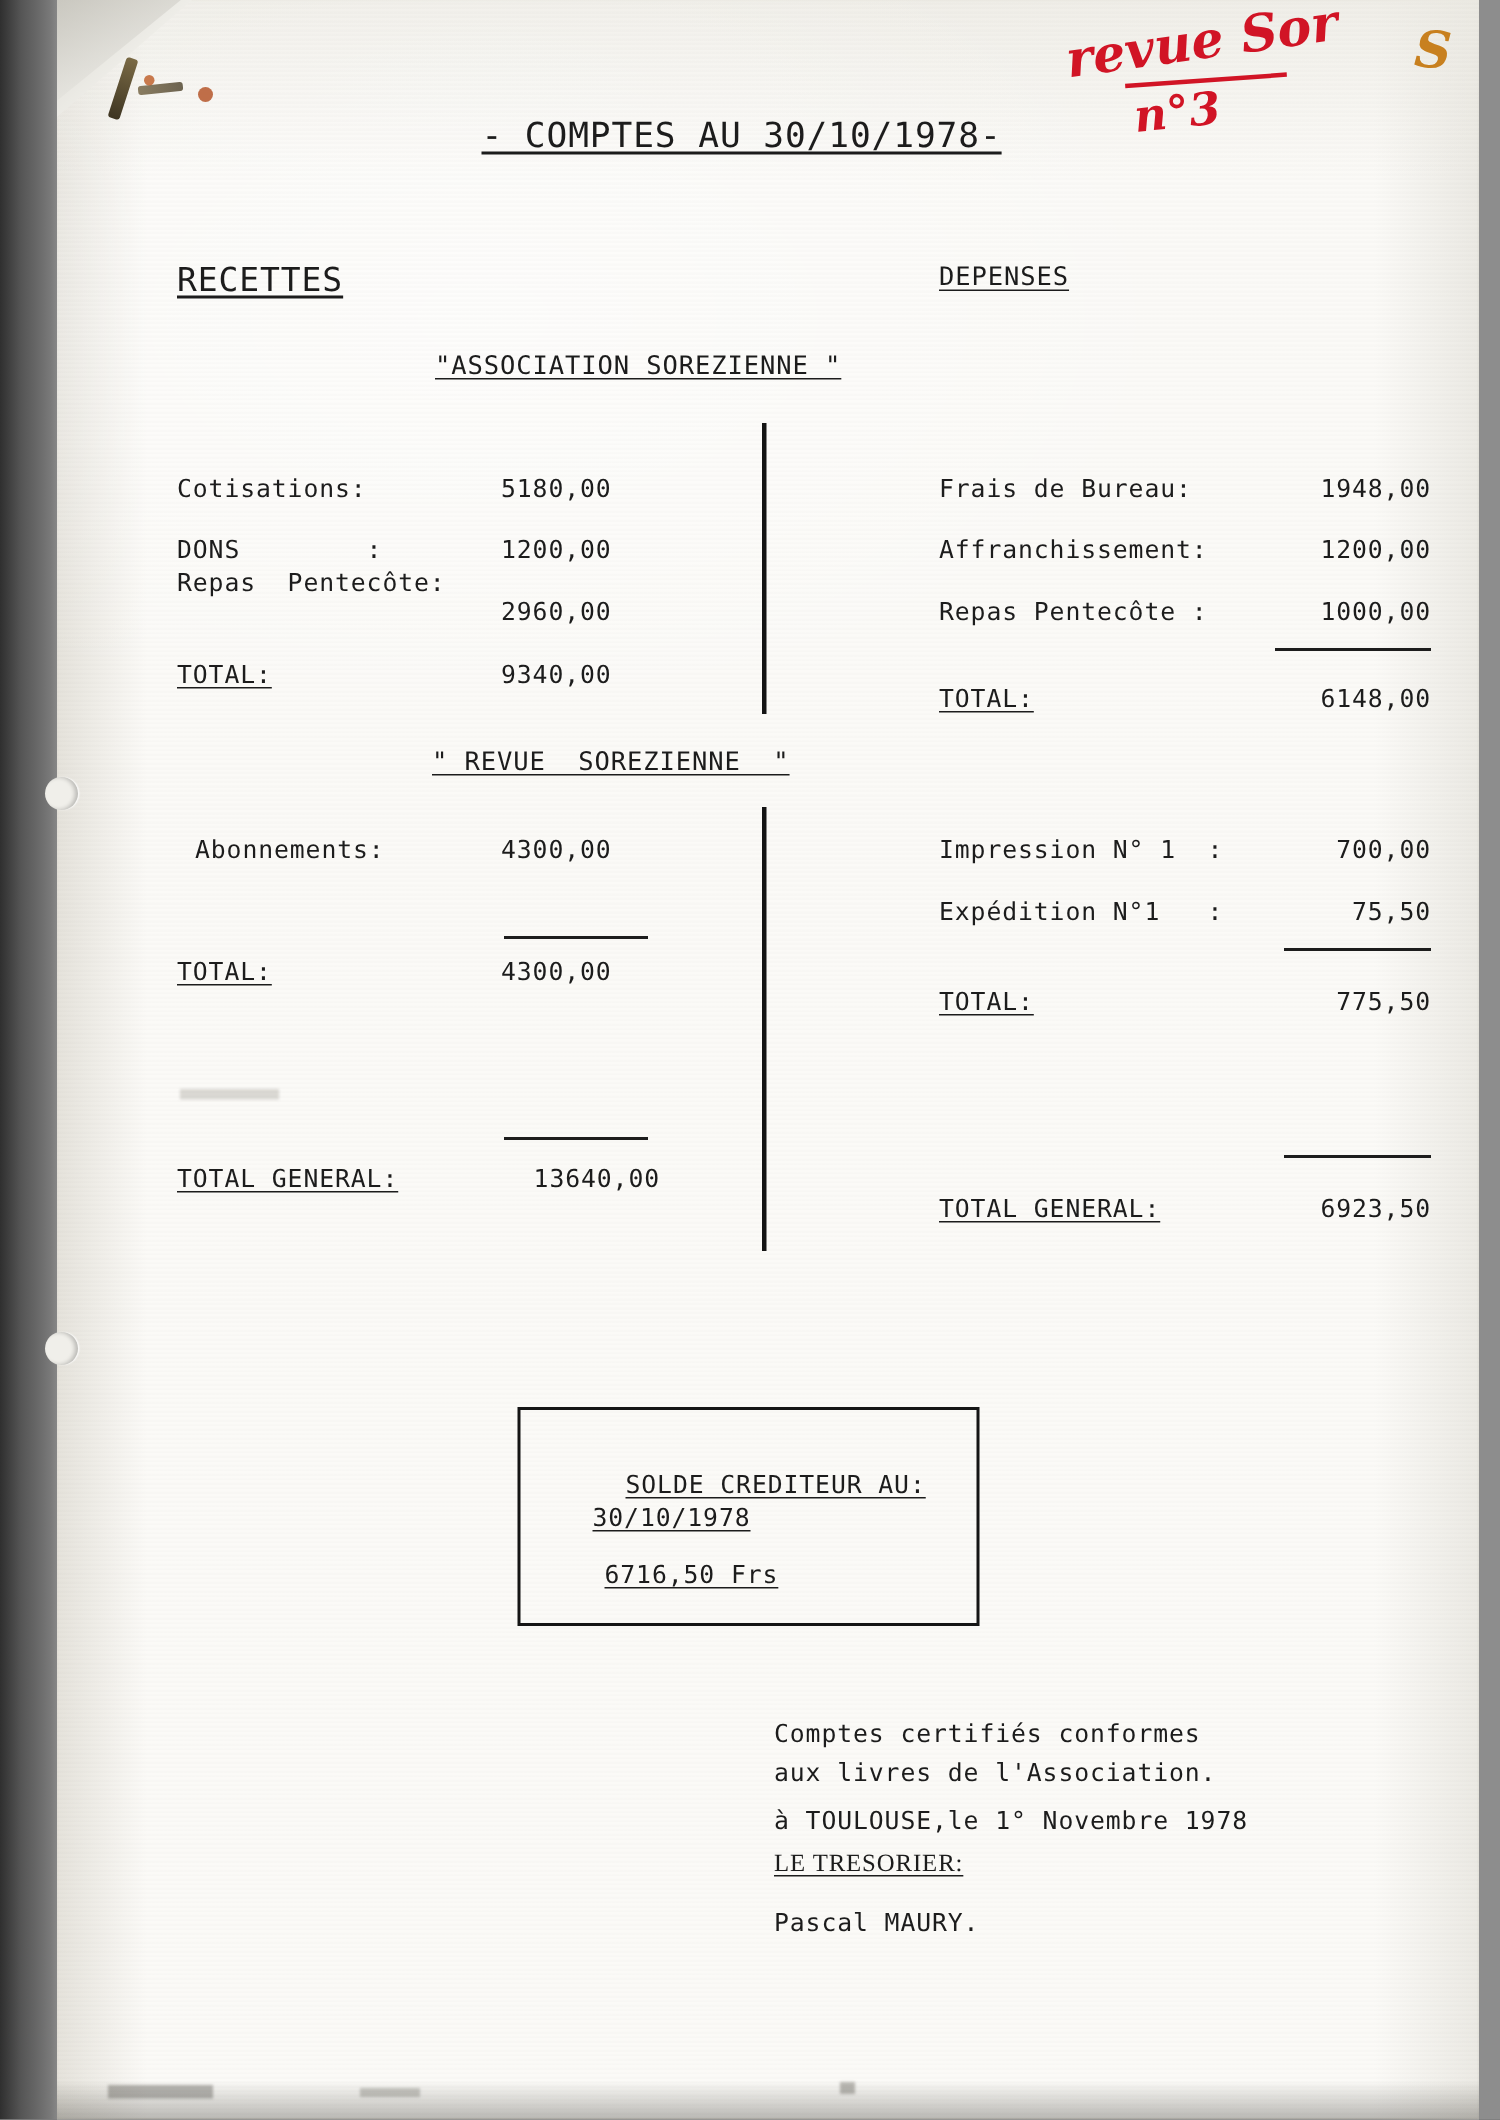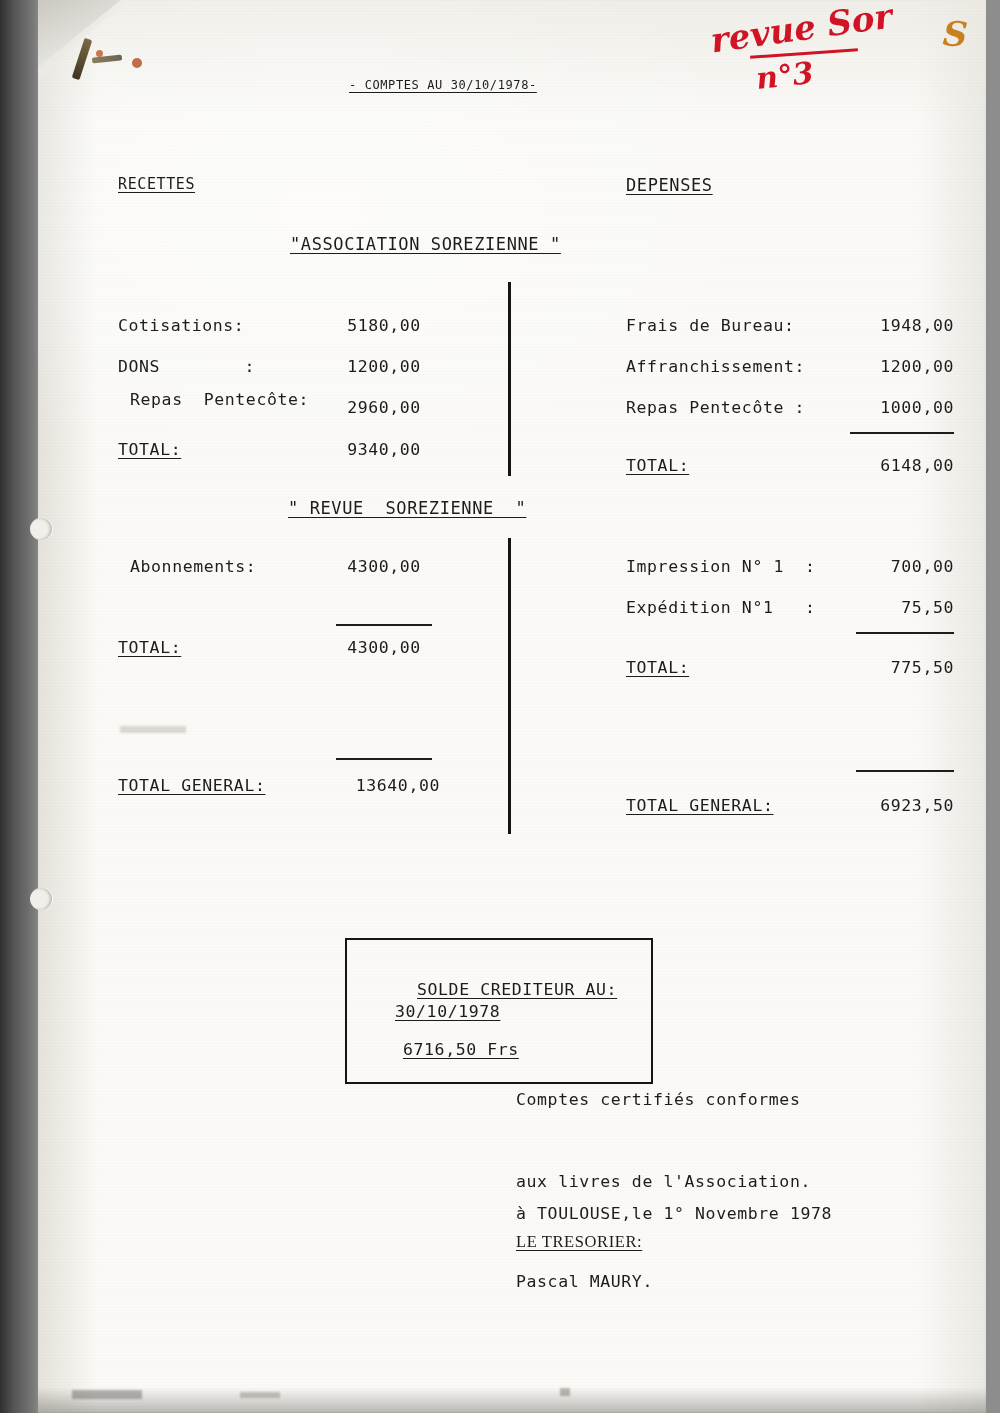--- a/index.html
+++ b/index.html
@@ -91,29 +91,29 @@
     left: 38px;
     top: 0;
     width: 948px;
     height: 1413px;
     color: #1c1c1c;
     font-size: 16.5px;
     letter-spacing: 0.6px;
   }
   .t { position: absolute; white-space: pre; }
   .u { text-decoration: underline; text-underline-offset: 3px; }
-  .title { left: 283px; top: 78px; font-size: 12px; margin-left: 28px; }
-  .recettes { left: 80px; top: 175px; font-size: 15px; }
+  .title { left: 283px; top: 78px; font-size: 23px; }
+  .recettes { left: 80px; top: 175px; font-size: 22px; }
   .depenses { left: 588px; top: 175px; font-size: 17px; }
 
   .assoc { left: 252px; top: 234px; font-size: 17px; }
   .revue { left: 250px; top: 498px; font-size: 17px; }
 
   .col-l { left: 80px; }
-  .col-l-num { left: 296px; text-align: center; width: 100px; }
+  .col-l-num { left: 296px; text-align: left; width: 100px; }
   .col-r { left: 588px; }
   .col-r-num { left: 812px; text-align: right; width: 104px; }
 
   .rule {
     position: absolute;
     height: 2px;
     background: #1d1d1d;
   }
   .vline {
     position: absolute;
@@ -213,21 +213,21 @@
 
     <div class="t assoc u">"ASSOCIATION SOREZIENNE "</div>
     <div class="vline" style="left:470px; top:282px; height:194px;"></div>
 
     <div class="t col-l" style="top:316px;">Cotisations:</div>
     <div class="t col-l-num" style="top:316px;">5180,00</div>
 
     <div class="t col-l" style="top:357px;">DONS        :</div>
     <div class="t col-l-num" style="top:357px;">1200,00</div>
 
-    <div class="t col-l" style="top:390px;margin-left:12px;">Repas  Pentecôte:</div>
+    <div class="t col-l" style="top:379px;">Repas  Pentecôte:</div>
     <div class="t col-l-num" style="top:398px;">2960,00</div>
 
     <div class="t col-l u" style="top:440px;">TOTAL:</div>
     <div class="t col-l-num" style="top:440px;">9340,00</div>
 
     <div class="t col-r" style="top:316px;">Frais de Bureau:</div>
     <div class="t col-r-num" style="top:316px;">1948,00</div>
 
     <div class="t col-r" style="top:357px;">Affranchissement:</div>
     <div class="t col-r-num" style="top:357px;">1200,00</div>
@@ -266,20 +266,20 @@
     <div class="rule" style="left:818px; top:770px; width:98px;"></div>
     <div class="t col-r u" style="top:796px;">TOTAL GENERAL:</div>
     <div class="t col-r-num" style="top:796px;">6923,50</div>
 
     <div class="box" style="left:307px; top:938px; width:304px; height:142px;">
       <div class="t u" style="left:48px; top:40px;margin-left:22px;">SOLDE CREDITEUR AU:</div>
       <div class="t u" style="left:48px; top:62px;">30/10/1978</div>
       <div class="t u" style="left:56px; top:100px;">6716,50 Frs</div>
     </div>
 
-    <div class="t" style="left:478px; top:1090px;text-align:center;">Comptes certifiés conformes</div>
+    <div class="t" style="left:478px; top:1146px;text-align:center;">Comptes certifiés conformes</div>
     <div class="t" style="left:478px; top:1172px;">aux livres de l'Association.</div>
     <div class="t" style="left:478px; top:1204px;">à TOULOUSE,le 1° Novembre 1978</div>
     <div class="t u" style="left:478px; top:1232px;font-family:Liberation Serif, serif;">LE TRESORIER:</div>
     <div class="t" style="left:478px; top:1272px;">Pascal MAURY.</div>
 
   </div>
 </div>
 
 </body></html>

